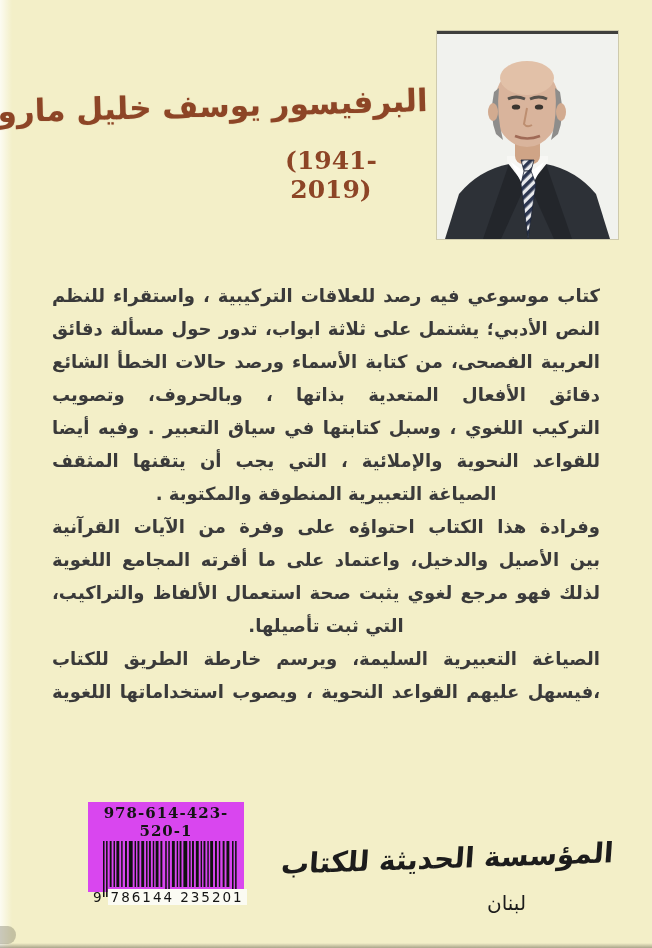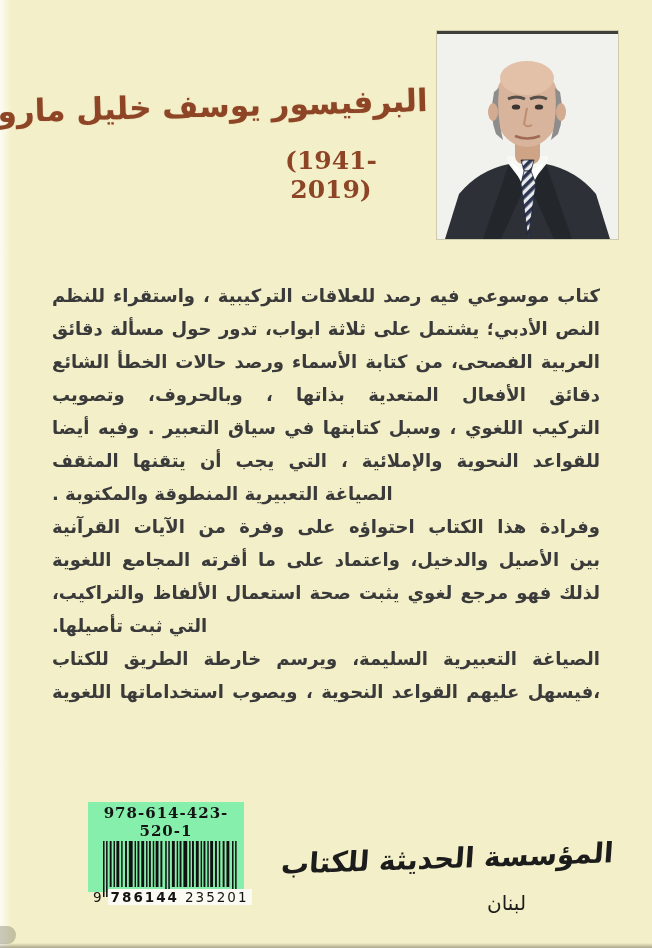--- a/index.html
+++ b/index.html
@@ -49,42 +49,42 @@
   }
 
   
   .body-text {
     position:absolute; left:52px; right:52px; top:279px;
     direction:rtl; color:#3a3a3a;
     font-size:18px; line-height:33px;
   }
   .line { height:33px; overflow:hidden; text-align:justify;font-weight:bold; }
   .line.just { text-align-last:justify; }
-  .line.end  { text-align:left; }
+  .line.end  { text-align:center; }
   .line.indent { text-align:right; padding-left:0; padding-right:88px; box-sizing:border-box; }
 
   
   .barcode-box {
     position:absolute; left:88px; top:802px; width:156px; height:90px;
-    background:#86efac; box-sizing:border-box; padding:2px 5px 3px 5px;
+    background:#d946ef; box-sizing:border-box; padding:2px 5px 3px 5px;
   }
   .isbn-top {
     text-align:center; font-family:"DejaVu Serif", serif; font-weight:bold;
     font-size:15px; letter-spacing:1px; color:#141414; direction:ltr;
   }
   .bars-wrap { position:relative; height:64px; margin-top:1px; }
   .bars-wrap svg { display:block; width:134px; height:56px; margin-left:10px; }
   .isbn-bottom {
     position:absolute; left:0; right:0; bottom:0;
     display:flex; align-items:flex-end; direction:ltr;
     font-size:13.5px; color:#141414; font-family:"DejaVu Sans", sans-serif;
   }
   .isbn-bottom .d9 { width:10px; text-align:left; }
   .isbn-bottom .grp { background:#fbfbf3; padding:0 3px; letter-spacing:2px; }
-  .isbn-bottom .g1 { margin-left:6px;font-weight:bold; }
+  .isbn-bottom .g1 { margin-left:6px; }
   .isbn-bottom .g2 { }
 
   
   .publisher-name {
     position:absolute; right:38px; top:842px;
     font-size:28px; font-weight:bold; color:#1c1c1c;
     direction:rtl; white-space:nowrap; letter-spacing:-1px;
     transform:rotate(-2deg) skewX(-6deg);
   }
   .publisher-country {

